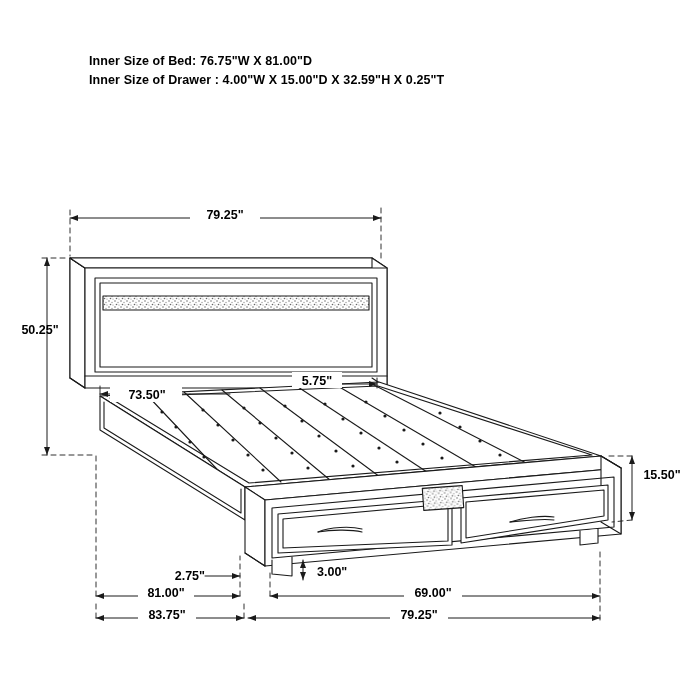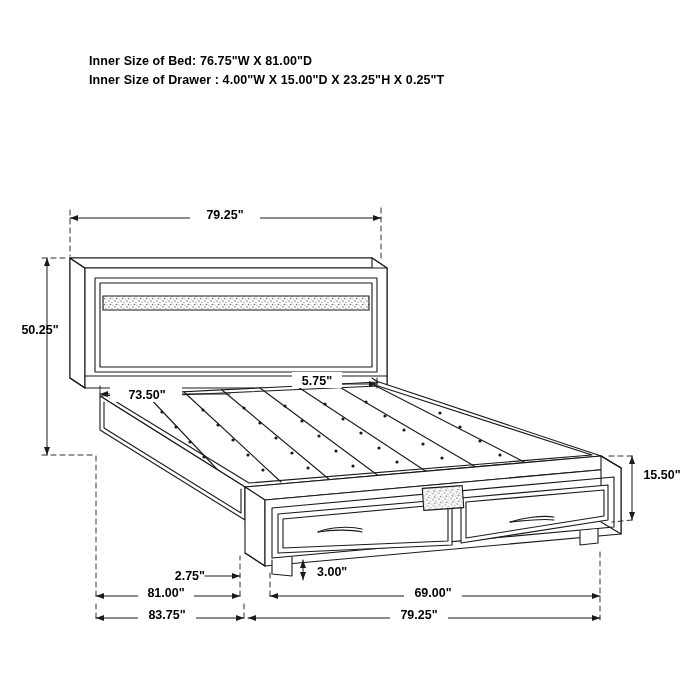--- a/index.html
+++ b/index.html
@@ -45,21 +45,21 @@
     fill: #000000;
   }
 </style>
 </head>
 <body>
 
 <div id="stage">
 
   <div class="notes">
     <div>Inner Size of Bed: 76.75"W X 81.00"D</div>
-    <div>Inner Size of Drawer : 4.00"W X 15.00"D X 23.25"H X 0.25"T</div>
+    <div>Inner Size of Drawer : 4.00"W X 15.00"D X 32.59"H X 0.25"T</div>
   </div>
 
   <svg class="diagram" viewBox="0 0 700 700">
     <defs>
       <pattern id="speckle" width="6" height="6" patternUnits="userSpaceOnUse">
         <rect width="6" height="6" fill="#ffffff"></rect>
         <circle cx="1" cy="1" r="0.8" fill="#777"></circle>
         <circle cx="4" cy="2.5" r="0.7" fill="#999"></circle>
         <circle cx="2.5" cy="4.5" r="0.8" fill="#666"></circle>
         <circle cx="5" cy="5" r="0.6" fill="#888"></circle>

